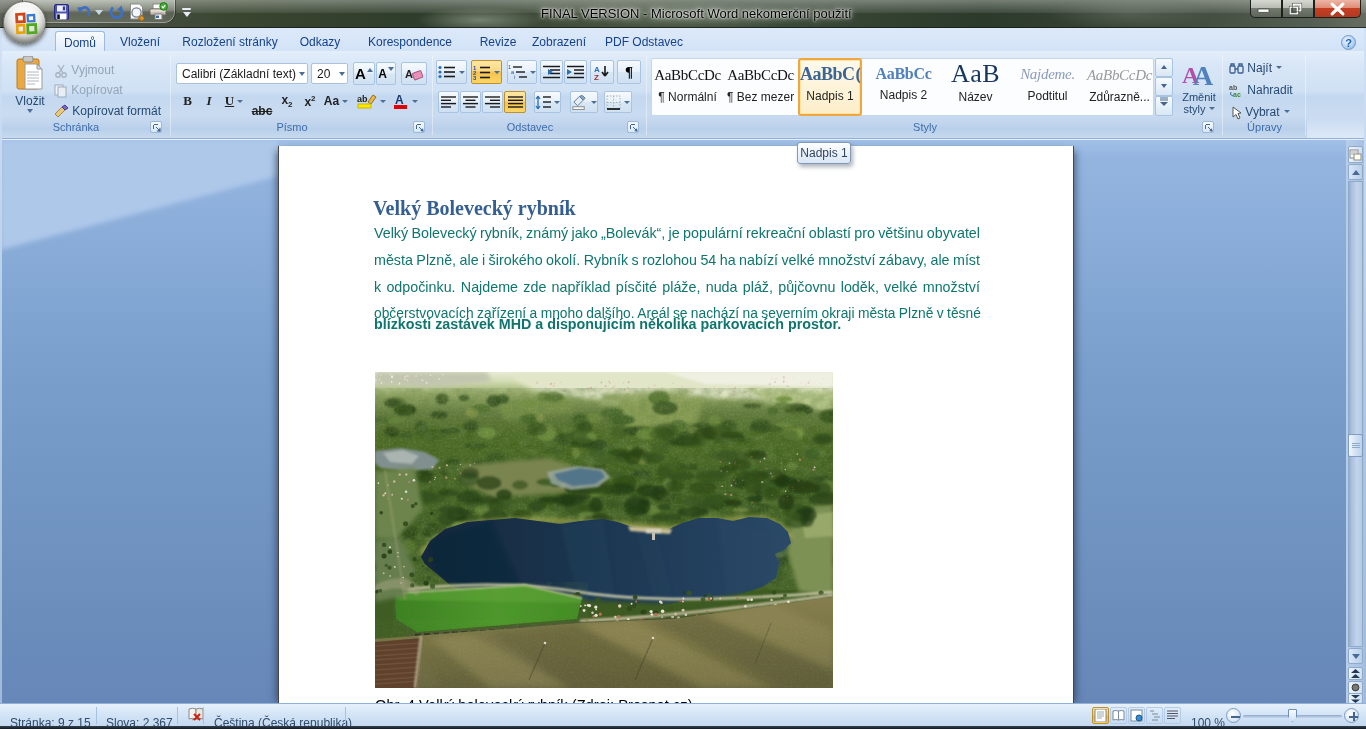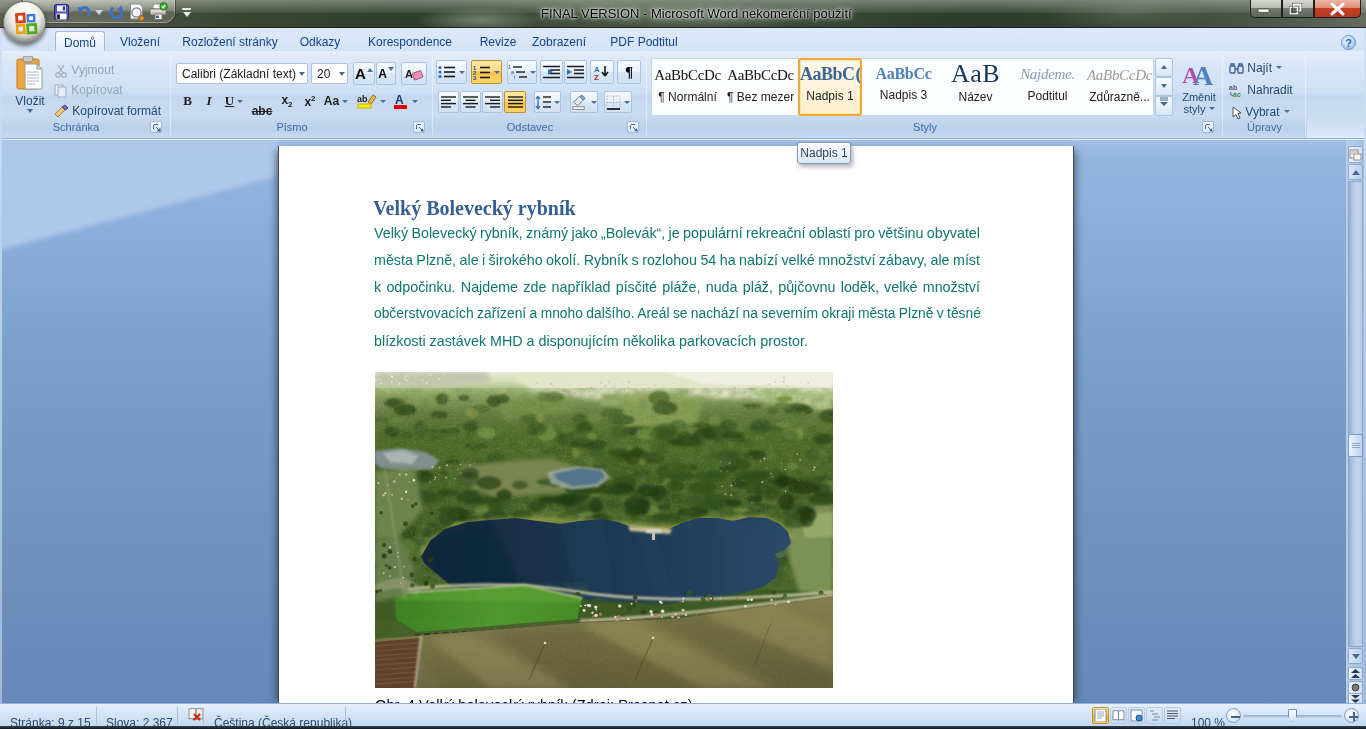--- a/index.html
+++ b/index.html
@@ -161,21 +161,21 @@
     </div>
   </div>
   <div id="tabrow">
     <div class="rtab" id="tab-domu" style="left:55px;width:50px;">Domů</div>
     <div class="rtab" style="left:110px;width:60px;">Vložení</div>
     <div class="rtab" style="left:176px;width:108px;">Rozložení stránky</div>
     <div class="rtab" style="left:290px;width:60px;">Odkazy</div>
     <div class="rtab" style="left:358px;width:104px;">Korespondence</div>
     <div class="rtab" style="left:468px;width:60px;">Revize</div>
     <div class="rtab" style="left:526px;width:66px;">Zobrazení</div>
-    <div class="rtab" style="left:596px;width:96px;">PDF Podtitul</div>
+    <div class="rtab" style="left:596px;width:96px;">PDF Odstavec</div>
     <div id="helpbtn">?</div>
   </div>
   <div id="ribbon">
     <div style="position:absolute;left:0;top:64px;width:1307px;height:23px;background:linear-gradient(180deg,rgba(170,197,229,0) 0%,rgba(163,192,226,.55) 60%,rgba(176,202,232,.5) 100%);"></div>
     <div class="gsep" style="left:170px;"></div>
     <div class="gsep" style="left:432px;"></div>
     <div class="gsep" style="left:646px;"></div>
     <div class="gsep" style="left:1222px;"></div>
     <div class="gsep" style="left:1305px;"></div>
     <div class="group" id="g-schranka" style="left:2px;width:168px;">
@@ -458,21 +458,21 @@
       <div class="chip" style="left:79px;">
           <span class="big">AaBbCcDc</span>
           <span class="nm">¶ Bez mezer</span>
         </div>
       <div class="chip sel" style="left:150px;">
           <span class="big" style="font-size:18px;font-weight:bold;color:#3c6595;margin-top:4px;letter-spacing:-0.5px;">AaBbC (</span>
           <span class="nm" style="margin-top:4px;">Nadpis 1</span>
         </div>
       <div class="chip" style="left:222px;">
           <span class="big" style="font-size:16px;font-weight:bold;color:#4f81bd;margin-top:6px;">AaBbCc</span>
-          <span class="nm" style="margin-top:5px;">Nadpis 3</span>
+          <span class="nm" style="margin-top:5px;">Nadpis 2</span>
         </div>
       <div class="chip" style="left:294px;">
           <span class="big" style="font-size:26px;color:#17365d;margin-top:0px;letter-spacing:0.5px;">AaB</span>
           <span class="nm" style="margin-top:1px;">Název</span>
         </div>
       <div class="chip" style="left:366px;">
           <span class="big" style="font-size:15px;font-style:italic;color:#8a9cb8;margin-top:7px;">Najdeme.</span>
           <span class="nm" style="margin-top:6px;">Podtitul</span>
         </div>
       <div class="chip" style="left:438px;">
@@ -547,21 +547,21 @@
               <feGaussianBlur stdDeviation="2.5"></feGaussianBlur>
             </filter>
           </defs>
         </svg></div>
     <div id="page">
       <div id="heading">Velký Bolevecký rybník</div>
       <div class="bl" style="top:79px;word-spacing:-0.69px;">Velký Bolevecký rybník, známý jako „Bolevák“, je populární rekreační oblastí pro většinu obyvatel</div>
       <div class="bl" style="top:106px;word-spacing:-0.55px;">města Plzně, ale i širokého okolí. Rybník s rozlohou 54 ha nabízí velké množství zábavy, ale míst</div>
       <div class="bl" style="top:133px;word-spacing:1.29px;">k odpočinku. Najdeme zde například písčité pláže, nuda pláž, půjčovnu loděk, velké množství</div>
       <div class="bl" style="top:160px;word-spacing:-0.42px;font-size:13.8px;">občerstvovacích zařízení a mnoho dalšího. Areál se nachází na severním okraji města Plzně v těsné</div>
-      <div class="bl last" style="top:187px;">blízkosti zastávek MHD a disponujícím několika parkovacích prostor.</div>
+      <div class="bl last" style="top:170px;font-weight:bold;">blízkosti zastávek MHD a disponujícím několika parkovacích prostor.</div>
       <div id="photo"><svg id="photosvg" width="458" height="316" viewBox="0 0 458 316">
 <defs>
 <linearGradient id="pbase" x1="0" y1="0" x2="0" y2="1">
                 <stop offset="0" stop-color="#e8ebd6"></stop>
                 <stop offset="0.03" stop-color="#d2dcb2"></stop>
                 <stop offset="0.07" stop-color="#97aa68"></stop>
                 <stop offset="0.13" stop-color="#61793c"></stop>
                 <stop offset="0.20" stop-color="#47651f"></stop>
                 <stop offset="0.40" stop-color="#3a581c"></stop>
                 <stop offset="0.70" stop-color="#3e5c22"></stop>

